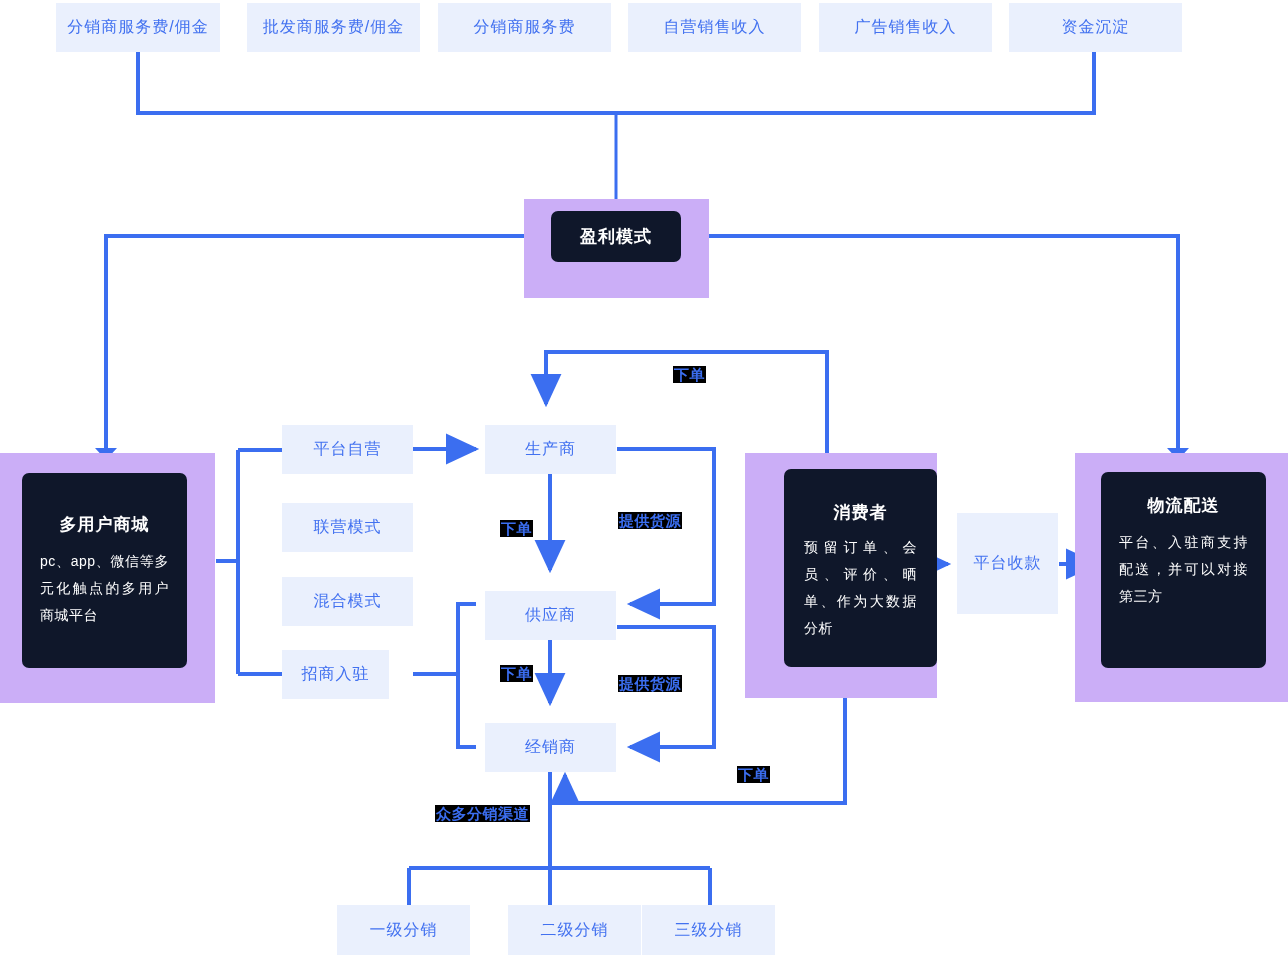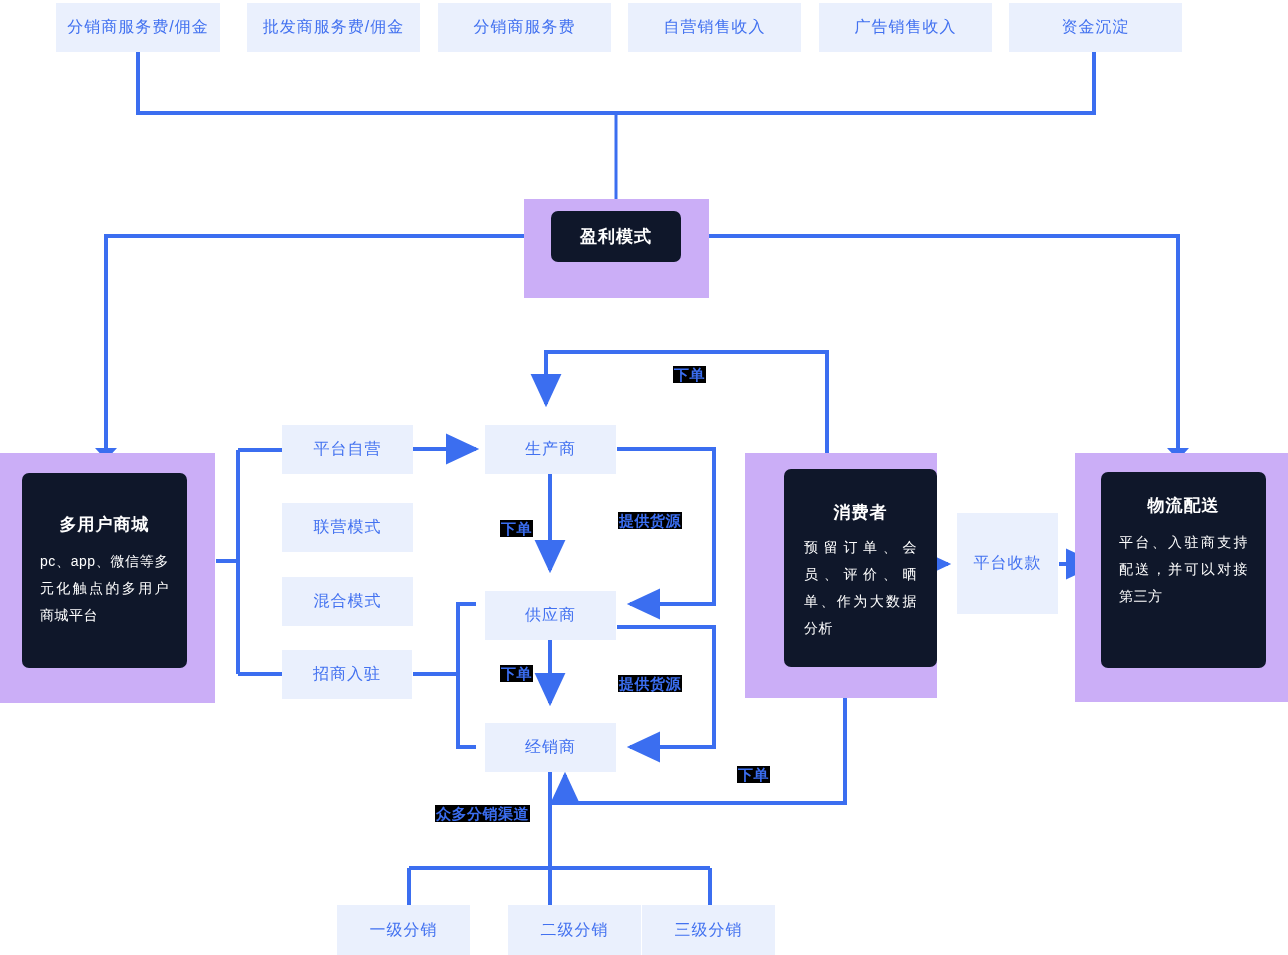--- a/index.html
+++ b/index.html
@@ -115,21 +115,21 @@
 
   <div class="node chip" style="left:282px;top:425px;width:131px;height:49px;">
     <span>平台自营</span>
   </div>
   <div class="node chip" style="left:282px;top:503px;width:131px;height:49px;">
     <span>联营模式</span>
   </div>
   <div class="node chip" style="left:282px;top:577px;width:131px;height:49px;">
     <span>混合模式</span>
   </div>
-  <div class="node chip" style="left:282px;top:650px;width:130px;height:49px;">
+  <div class="node chip" style="left:282px;top:650px;width:107px;height:49px;">
     <span>招商入驻</span>
   </div>
 
   <div class="node chip" style="left:485px;top:425px;width:131px;height:49px;">
     <span>生产商</span>
   </div>
   <div class="node chip" style="left:485px;top:591px;width:131px;height:49px;">
     <span>供应商</span>
   </div>
   <div class="node chip" style="left:485px;top:723px;width:131px;height:49px;">

